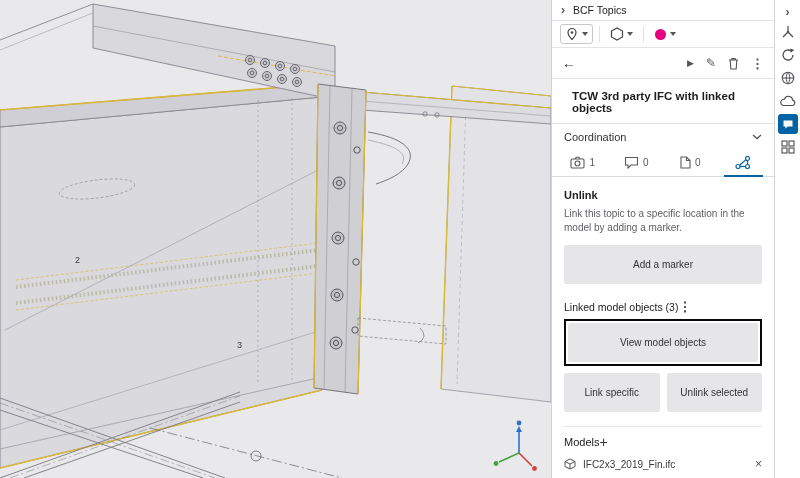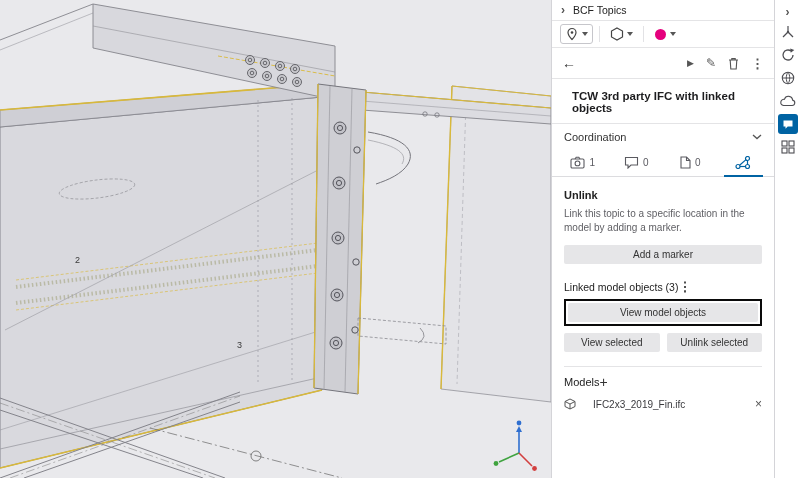--- a/index.html
+++ b/index.html
@@ -35,30 +35,30 @@
   .p-coord{display:flex;align-items:center;justify-content:space-between;padding:7px 12px 5px;font-size:11px;color:#333;cursor:pointer}
 
   .p-tabs{display:flex;border-bottom:1px solid #dcdcdf;padding:0 4px}
   .tab{flex:1;height:28px;display:flex;align-items:center;justify-content:center;gap:4px;color:#5a5a60;font-size:10px;position:relative;cursor:pointer}
   .tab.active{color:#0063a3}
   .tab.active::after{content:"";position:absolute;left:7px;right:7px;bottom:-1px;height:2px;background:#0063a3}
 
   .p-content{flex:1;padding:12px 12px 0;font-size:10.5px}
   .h-marker{font-size:11px;font-weight:bold;margin-bottom:6px;color:#222}
   .desc{font-size:10px;color:#5f5f64;line-height:1.35;margin-bottom:11px}
-  .btn{display:block;width:100%;height:19px;background:#e6e6e8;border:none;border-radius:2px;font-family:inherit;font-size:10px;color:#333;cursor:pointer}
+  .btn{display:block;width:100%;height:39px;background:#e6e6e8;border:none;border-radius:2px;font-family:inherit;font-size:10px;color:#333;cursor:pointer}
   .add-btn{margin-bottom:16px}
   .row-head{display:flex;align-items:center;justify-content:flex-start;margin-bottom:6px;font-size:10.5px;color:#222}
   .hl-box{border:2px solid #0a0a0a;border-radius:0;padding:2px;margin-bottom:7px}
   .btn-row{display:flex;gap:7px;margin-bottom:14px}
   .btn-row .btn{flex:1}
   .models-sec{border-top:1px solid #e4e4e6;padding-top:8px}
   .models-head{display:flex;align-items:center;justify-content:flex-start;margin-bottom:9px;font-size:11px;color:#222}
   .plus{font-size:14px;color:#333;cursor:pointer;line-height:1}
-  .model-item{display:flex;align-items:center;gap:17px;font-size:10px;color:#3a3a3e;cursor:pointer}
+  .model-item{display:flex;align-items:center;gap:7px;font-size:10px;color:#3a3a3e;cursor:pointer}
   .model-item .name{flex:1}
   .close-x{color:#555;font-size:12px;cursor:pointer;line-height:1}
 
   
   .rail{width:26px;flex:0 0 26px;background:#fff;border-left:1px solid #d4d4d8;display:flex;flex-direction:column;align-items:center;padding-top:3px}
   .rail-btn{width:24px;height:22px;display:flex;align-items:center;justify-content:center;color:#4d4d52;cursor:pointer;margin-bottom:1px}
   .rail-btn.collapse{height:17px;font-size:12px;font-weight:bold;color:#555}
   .active-tile{width:20px;height:20px;background:#0063a3;border-radius:3px;display:flex;align-items:center;justify-content:center}
 </style>
 </head>
@@ -289,21 +289,21 @@
       <div class="row-head">
         <span>Linked model objects (3)</span>
         <span class="kebab">⋮</span>
       </div>
 
       <div class="hl-box">
         <button class="btn">View model objects</button>
       </div>
 
       <div class="btn-row">
-        <button class="btn">View selected</button>
+        <button class="btn">Link specific</button>
         <button class="btn">Unlink selected</button>
       </div>
 
       <div class="models-sec">
         <div class="models-head">
           <span>Models</span>
           <span class="plus">+</span>
         </div>
         <div class="model-item">
           <svg width="12" height="12" viewBox="0 0 12 12">

